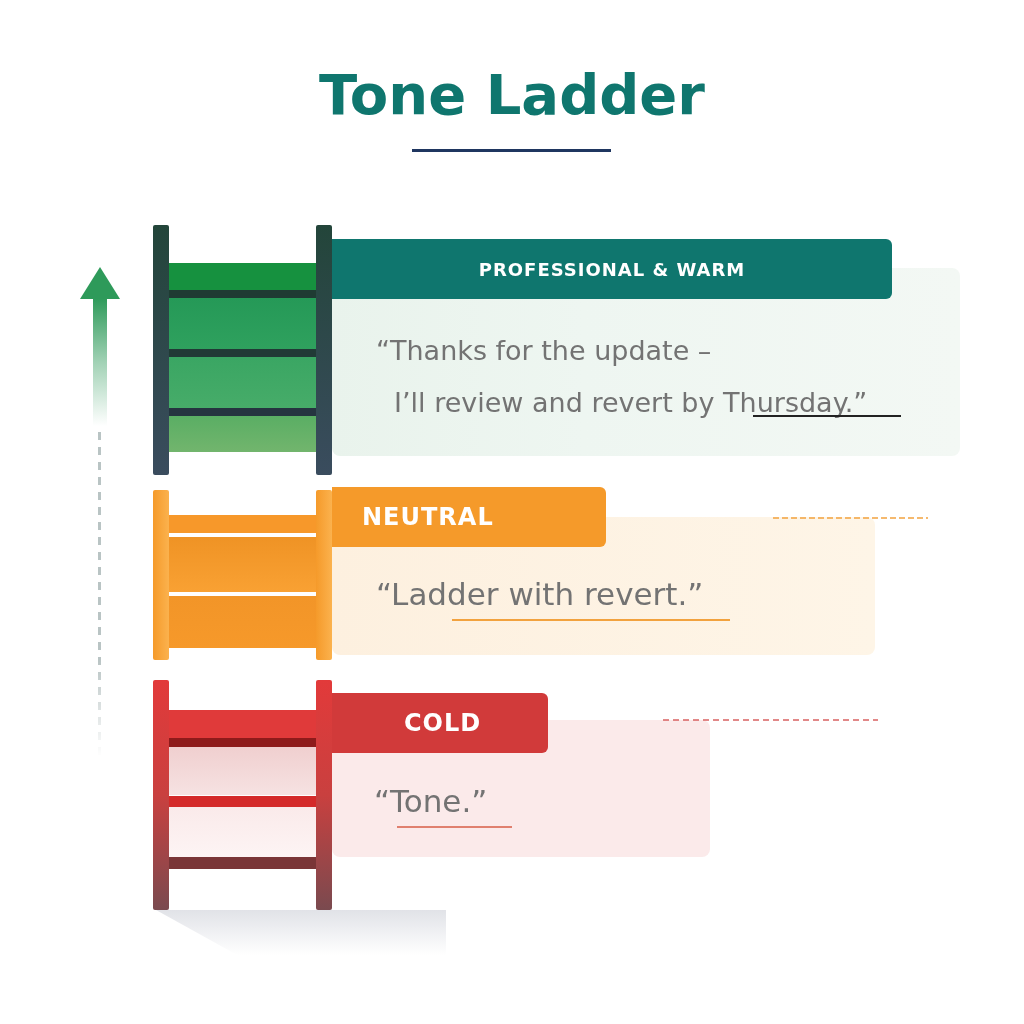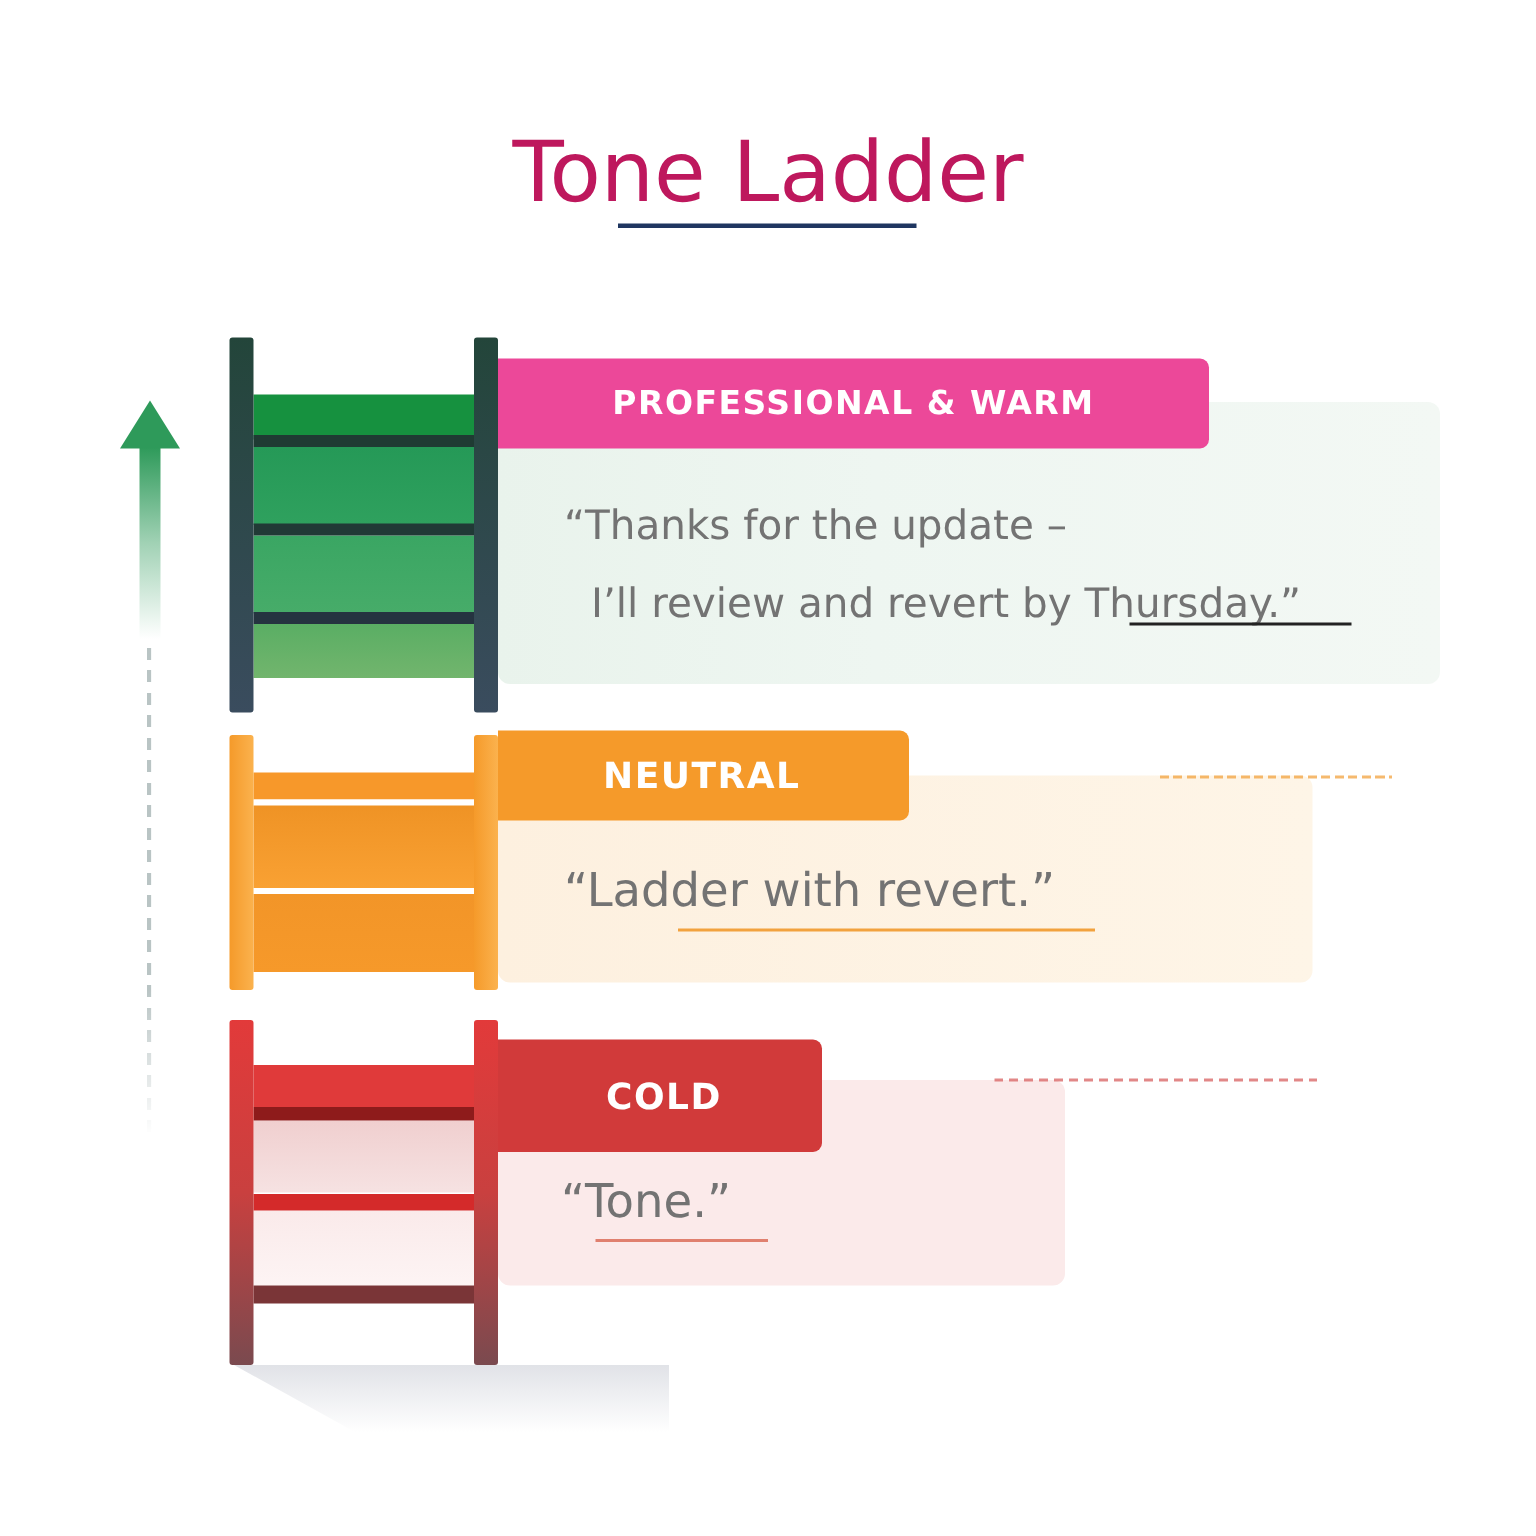--- a/index.html
+++ b/index.html
@@ -2,23 +2,23 @@
 <html><head>
 <meta charset="utf-8">
 <style>
   html, body { margin: 0; padding: 0; }
   body {
     width: 1024px; height: 1024px; position: relative; overflow: hidden;
     background: #ffffff;
     font-family: "DejaVu Sans", "Liberation Sans", sans-serif;
   }
   .title {
-    position: absolute; left: 0; width: 1024px; top: 83px;
-    text-align: center; font-size: 56px; font-weight: normal;
-    color: #be185d; letter-spacing: 0px;
+    position: absolute; left: 0; width: 1024px; top: 62px;
+    text-align: center; font-size: 56px; font-weight: bold;
+    color: #0f766e; letter-spacing: 0px;
   }
   .title-rule {
     position: absolute; left: 412px; top: 149px; width: 199px; height: 3px;
     background: #1f3660;
   }
 
   
   .arrow-head {
     position: absolute; left: 80px; top: 267px; width: 0; height: 0;
     border-left: 20px solid transparent; border-right: 20px solid transparent;
@@ -115,47 +115,47 @@
     <div class="rung" style="top:738px;height:9px;background:#8e1b1b;"></div>
     <div class="rung" style="top:796px;height:11px;background:#d42a2a;"></div>
     <div class="rung" style="top:857px;height:12px;background:#7a3537;"></div>
     <div class="rail r left"></div>
     <div class="rail r right"></div>
   </div>
 </div>
 
 <div>
   <div class="card" style="left:332px;top:268px;width:628px;height:188px;background:linear-gradient(to right,#e9f3ec,#eef6f1 40%,#f3f8f4);"></div>
-  <div class="badge" style="left:332px;top:239px;width:474px;height:60px;background:#ec4899;font-size:22px;">
+  <div class="badge" style="left:332px;top:239px;width:560px;height:60px;background:#0f766e;font-size:18px;">
     <span>PROFESSIONAL &amp; WARM</span>
   </div>
   <div class="quote" style="left:376px;top:325px;font-size:27px;line-height:52px;">
     <div>“Thanks for the update –</div>
     <div style="padding-left:18px;">
       <span>I’ll review and revert by </span><span>Thursday.</span><span>”</span>
     </div>
   </div>
   <div class="underline" style="left:753px;top:415px;width:148px;background:#222222;"></div>
 </div>
 
 <div>
   <div class="card" style="left:332px;top:517px;width:543px;height:138px;background:linear-gradient(to right,#fdf0df,#fef5e7);"></div>
   <div class="connector" style="left:773px;top:517px;width:155px;background:repeating-linear-gradient(to right,#f2a23e 0 6px,transparent 6px 9px);opacity:0.75;"></div>
-  <div class="badge" style="left:332px;top:487px;width:274px;height:60px;background:#f59a2a;font-size:24px;justify-content:flex-start;padding-left:70px;box-sizing:border-box;">
+  <div class="badge" style="left:332px;top:487px;width:274px;height:60px;background:#f59a2a;font-size:24px;justify-content:flex-start;padding-left:30px;box-sizing:border-box;">
     <span>NEUTRAL</span>
   </div>
   <div class="quote" style="left:376px;top:576px;font-size:31px;">
     <span>“Ladder </span><span>with revert.</span><span>”</span>
   </div>
   <div class="underline" style="left:452px;top:619px;width:278px;background:#f2a23e;"></div>
 </div>
 
 <div>
   <div class="card" style="left:332px;top:720px;width:378px;height:137px;background:#fbeaea;"></div>
   <div class="connector" style="left:663px;top:719px;width:215px;background:repeating-linear-gradient(to right,#d86060 0 6px,transparent 6px 10px);opacity:0.75;"></div>
-  <div class="badge" style="left:332px;top:693px;width:216px;height:75px;background:#d13a3a;font-size:24px;justify-content:flex-start;padding-left:72px;box-sizing:border-box;">
+  <div class="badge" style="left:332px;top:693px;width:216px;height:60px;background:#d13a3a;font-size:24px;justify-content:flex-start;padding-left:72px;box-sizing:border-box;">
     <span>COLD</span>
   </div>
   <div class="quote" style="left:374px;top:783px;font-size:31px;">
     <span>“</span><span>Tone.</span><span>”</span>
   </div>
   <div class="underline" style="left:397px;top:826px;width:115px;background:#e0806f;"></div>
 </div>
 
 </body></html>

